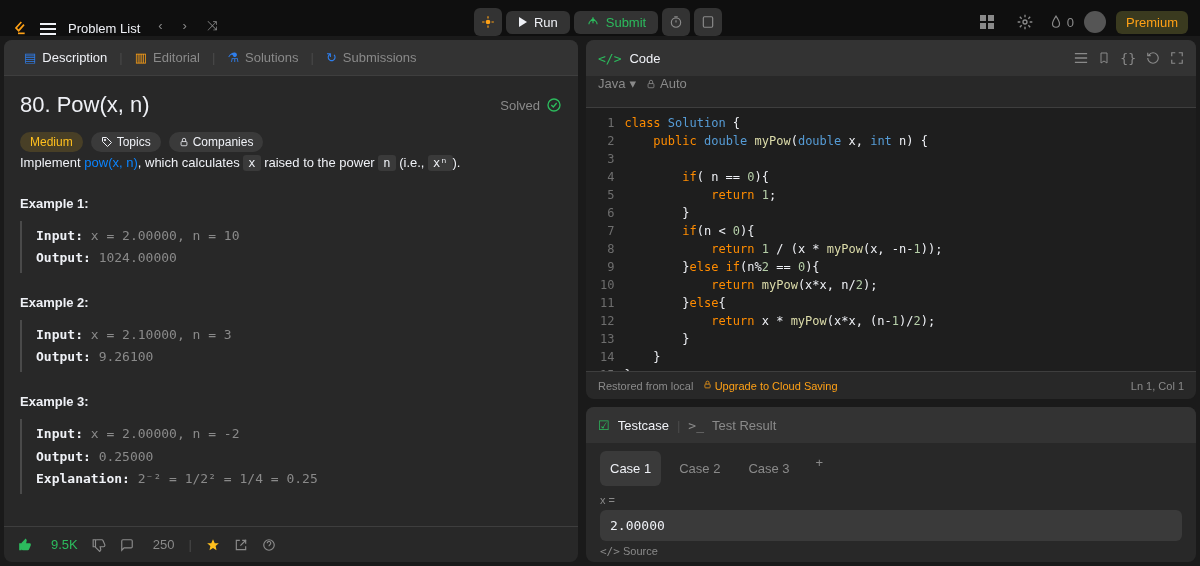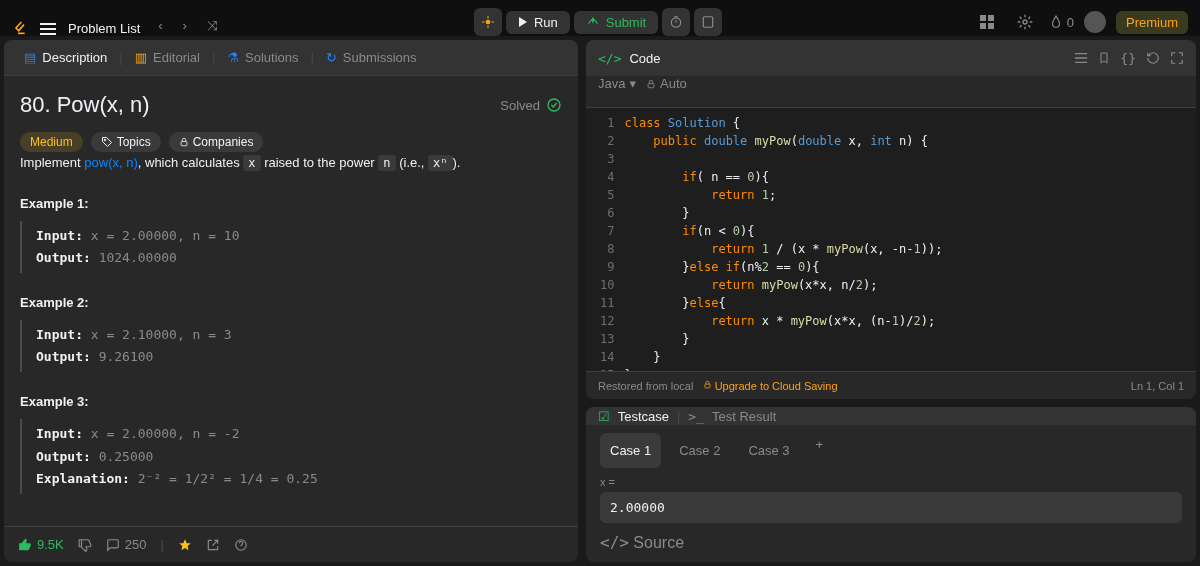--- a/index.html
+++ b/index.html
@@ -37,21 +37,21 @@
 .badge{padding:3px 10px;border-radius:12px;font-size:12px;cursor:pointer}
 .badge-diff{background:rgba(255,192,30,0.15);color:#ffc01e}
 .badge-tag{background:#3a3a3a;color:#eff1f6;display:flex;align-items:center;gap:4px}
 .desc{line-height:1.7;color:#eff1f6}
 .desc a{color:#0a84ff;text-decoration:none}
 .code-inline{background:#3a3a3a;padding:1px 5px;border-radius:3px;font-family:Menlo,Consolas,monospace;font-size:12px}
 .example-title{font-weight:600;margin-top:22px;margin-bottom:10px}
 .example-block{border-left:2px solid #4a4a4a;padding:4px 14px;font-family:Menlo,Consolas,monospace;font-size:13px;color:#8a8a8a;line-height:1.7}
 .example-block strong{color:#eff1f6}
 .bottom-bar{height:36px;display:flex;align-items:center;padding:0 14px;gap:14px;border-top:1px solid #3e3e3e;color:#8a8a8a}
-.bottom-item{display:flex;align-items:flex-end;gap:5px;cursor:pointer}
+.bottom-item{display:flex;align-items:flex-end;gap:19px;cursor:pointer}
 .like-active{color:#2cbb5d}
 .star-active{color:#ffc01e}
 .code-panel{flex:1;min-height:0}
 .code-header{height:36px;display:flex;align-items:center;padding:0 12px;background:#333;gap:8px}
 .code-header-right{margin-left:auto;display:flex;gap:10px;color:#8a8a8a}
 .lang-bar{height:32px;display:flex;align-items:flex-start;padding:0 12px;gap:10px;color:#8a8a8a;border-bottom:1px solid #3e3e3e}
 .lang-sel{cursor:pointer;display:flex;align-items:center;gap:4px}
 .editor{display:flex;font-family:Menlo,Consolas,monospace;font-size:12px;flex:1;overflow:auto;background:#1e1e1e;line-height:1.5}
 .gutter{padding:6px 10px 6px 14px;text-align:right;color:#6e6e6e;user-select:none}
 .code-lines{padding:6px 0;white-space:pre}
@@ -62,21 +62,21 @@
 .code-status{height:28px;display:flex;align-items:center;padding:0 12px;font-size:11px;color:#8a8a8a;border-top:1px solid #3e3e3e;justify-content:space-between}
 .upgrade{color:#ffa116}
 .test-panel{height:155px}
 .test-tabs{display:flex;gap:8px;padding:8px 14px}
 .test-tab{padding:10px 10px;border-radius:6px;cursor:pointer;color:#8a8a8a}
 .test-tab.active{background:#3a3a3a;color:#eff1f6}
 .add-case{color:#8a8a8a;cursor:pointer;padding:4px 8px}
 .test-content{padding:0 14px}
 .test-label{font-size:11px;color:#8a8a8a;margin-bottom:4px}
 .test-input{background:#3a3a3a;padding:8px 10px;border-radius:6px;font-family:Menlo,Consolas,monospace}
-.source-bar{padding:10px 14px;color:#8a8a8a;font-size:16px}
+.source-bar{padding:4px 14px;color:#8a8a8a;font-size:11px}
 svg{display:block}
 </style>
 </head>
 <body>
 
 <div class="topbar">
   <span class="logo">
     <svg width="16" height="16" viewBox="0 0 24 24" fill="none" stroke="#ffa116" stroke-width="2.5">
         <path d="M14 3l-8 9 4 4 8-9"></path>
         <path d="M9 20h10"></path>

